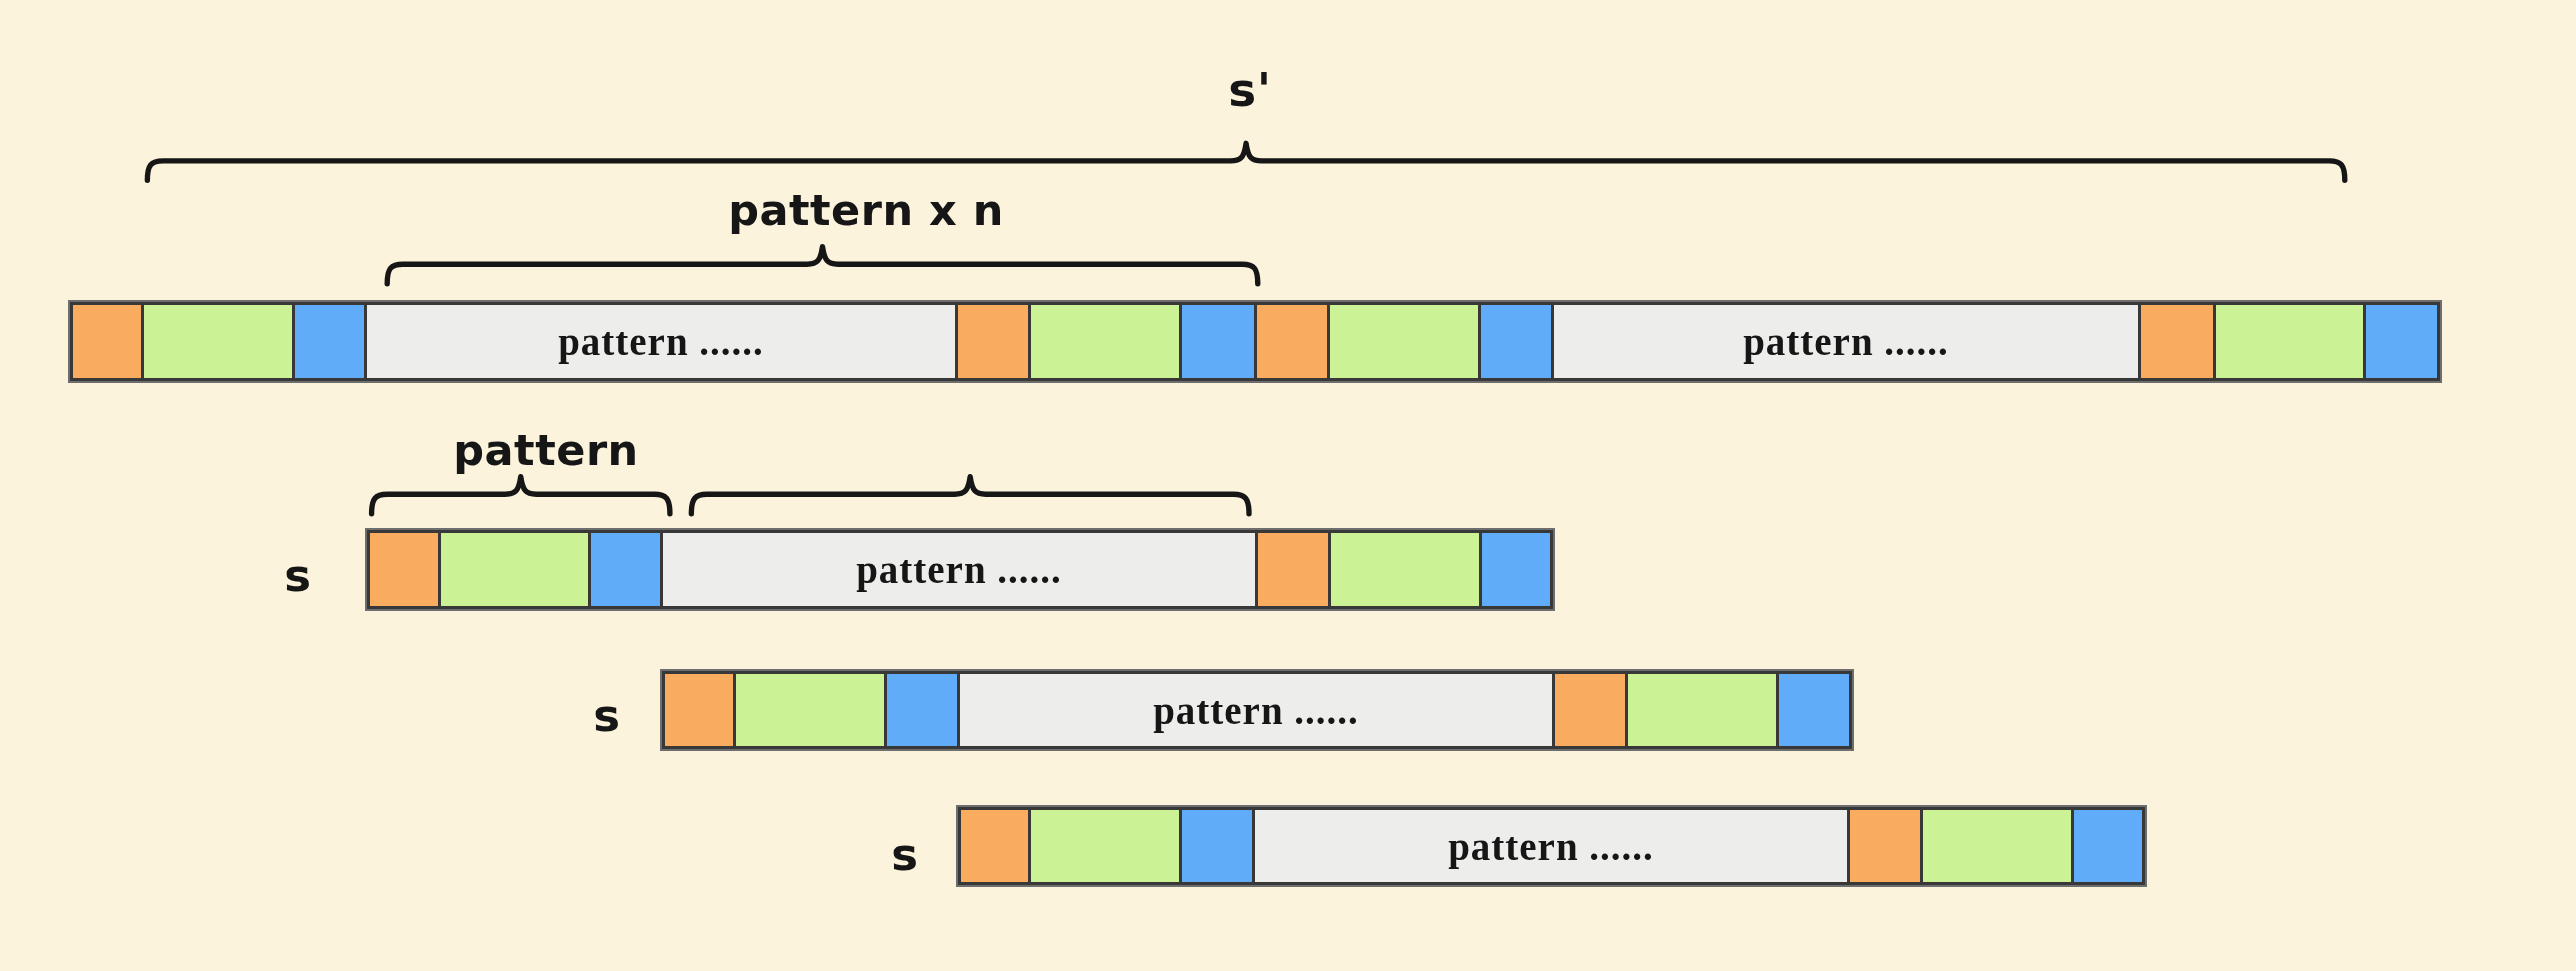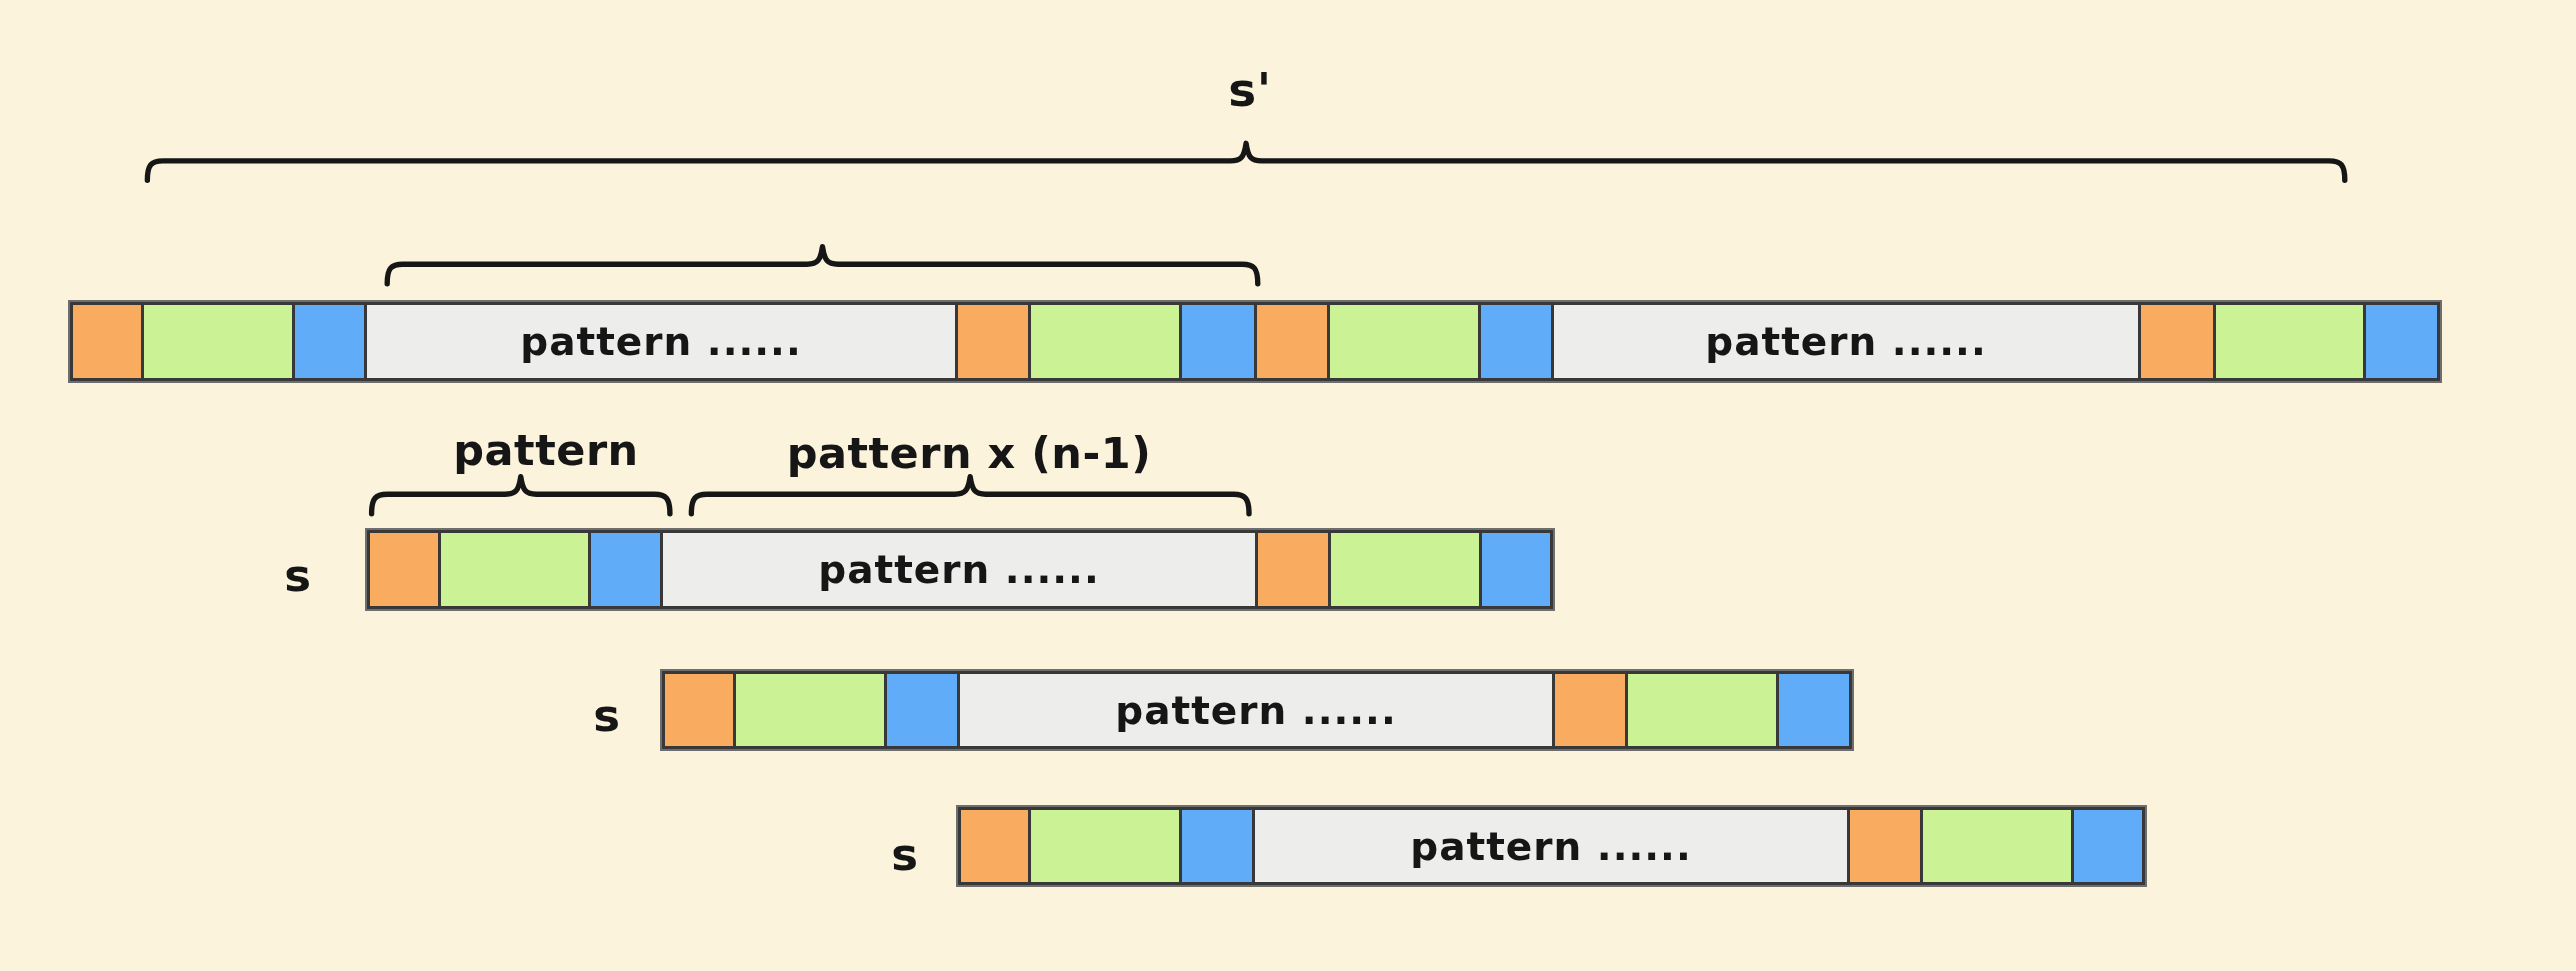--- a/index.html
+++ b/index.html
@@ -48,21 +48,21 @@
   }
   .seg {
     box-sizing: border-box;
     border: 3.9px solid var(--cellBorder, #383838);
     height: 100%;
     display: flex;
     align-items: center;
     justify-content: center;
     flex: 0 0 auto;
   }
-  .seg + .seg { border-left: 0; }
+  .seg + .seg { border-left: 0; font-family: Liberation Serif, serif; }
   .seg-orange { background: var(--orange, #F9AC5F); }
   .seg-green  { background: var(--green, #CBF294); }
   .seg-blue   { background: var(--blue, #61ACF9); }
   .seg-gray   { background: var(--gray, #EDEDEC); }
   .seg-label {
     color: var(--text, #161616);
     font-weight: 600;
     font-size: 39px;
     letter-spacing: 1px;
     white-space: nowrap;
@@ -125,19 +125,19 @@
       <div class="seg seg-green" style="width: 151px;"></div>
       <div class="seg seg-blue" style="width: 73px;"></div>
       <div class="seg seg-gray" style="width: 595px;">
         <span class="seg-label">pattern ......</span>
       </div>
       <div class="seg seg-orange" style="width: 73px;"></div>
       <div class="seg seg-green" style="width: 151px;"></div>
       <div class="seg seg-blue" style="width: 71px;"></div>
     </div>
     <div class="lbl" style="left: 1250px; top: 89px; font-size: 47px;">s'</div>
+    <div class="lbl" style="left: 866px; top: 210px; font-size: 43px;">pattern x n</div>
     <div class="lbl" style="left: 521px; top: 450px; font-size: 43px; margin-left: 25px;">pattern</div>
-    <div class="lbl" style="left: 969px; top: 453px; font-size: 43px;">pattern x (n-1)</div>
     <div class="lbl" style="left: 298px; top: 575px; font-size: 45px;">s</div>
     <div class="lbl" style="left: 607px; top: 715px; font-size: 45px;">s</div>
     <div class="lbl" style="left: 905px; top: 854px; font-size: 45px;">s</div>
   </div>
 
 
 </body></html>

